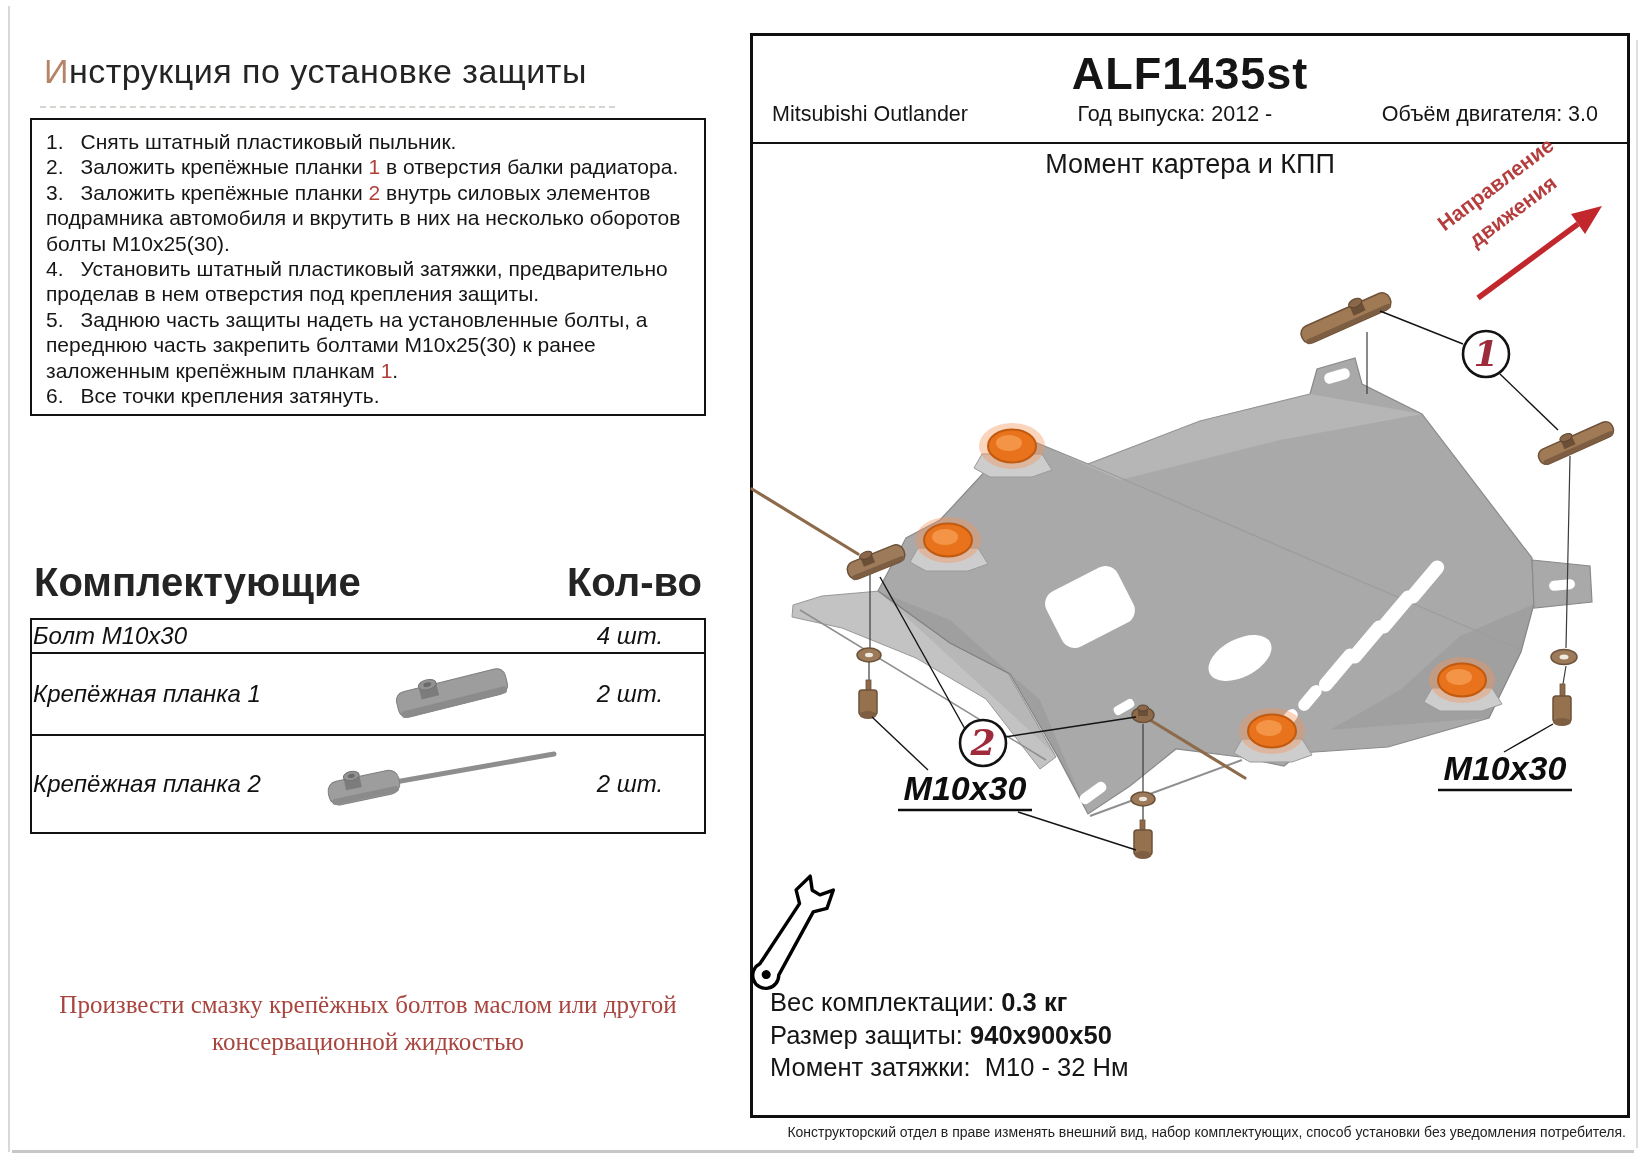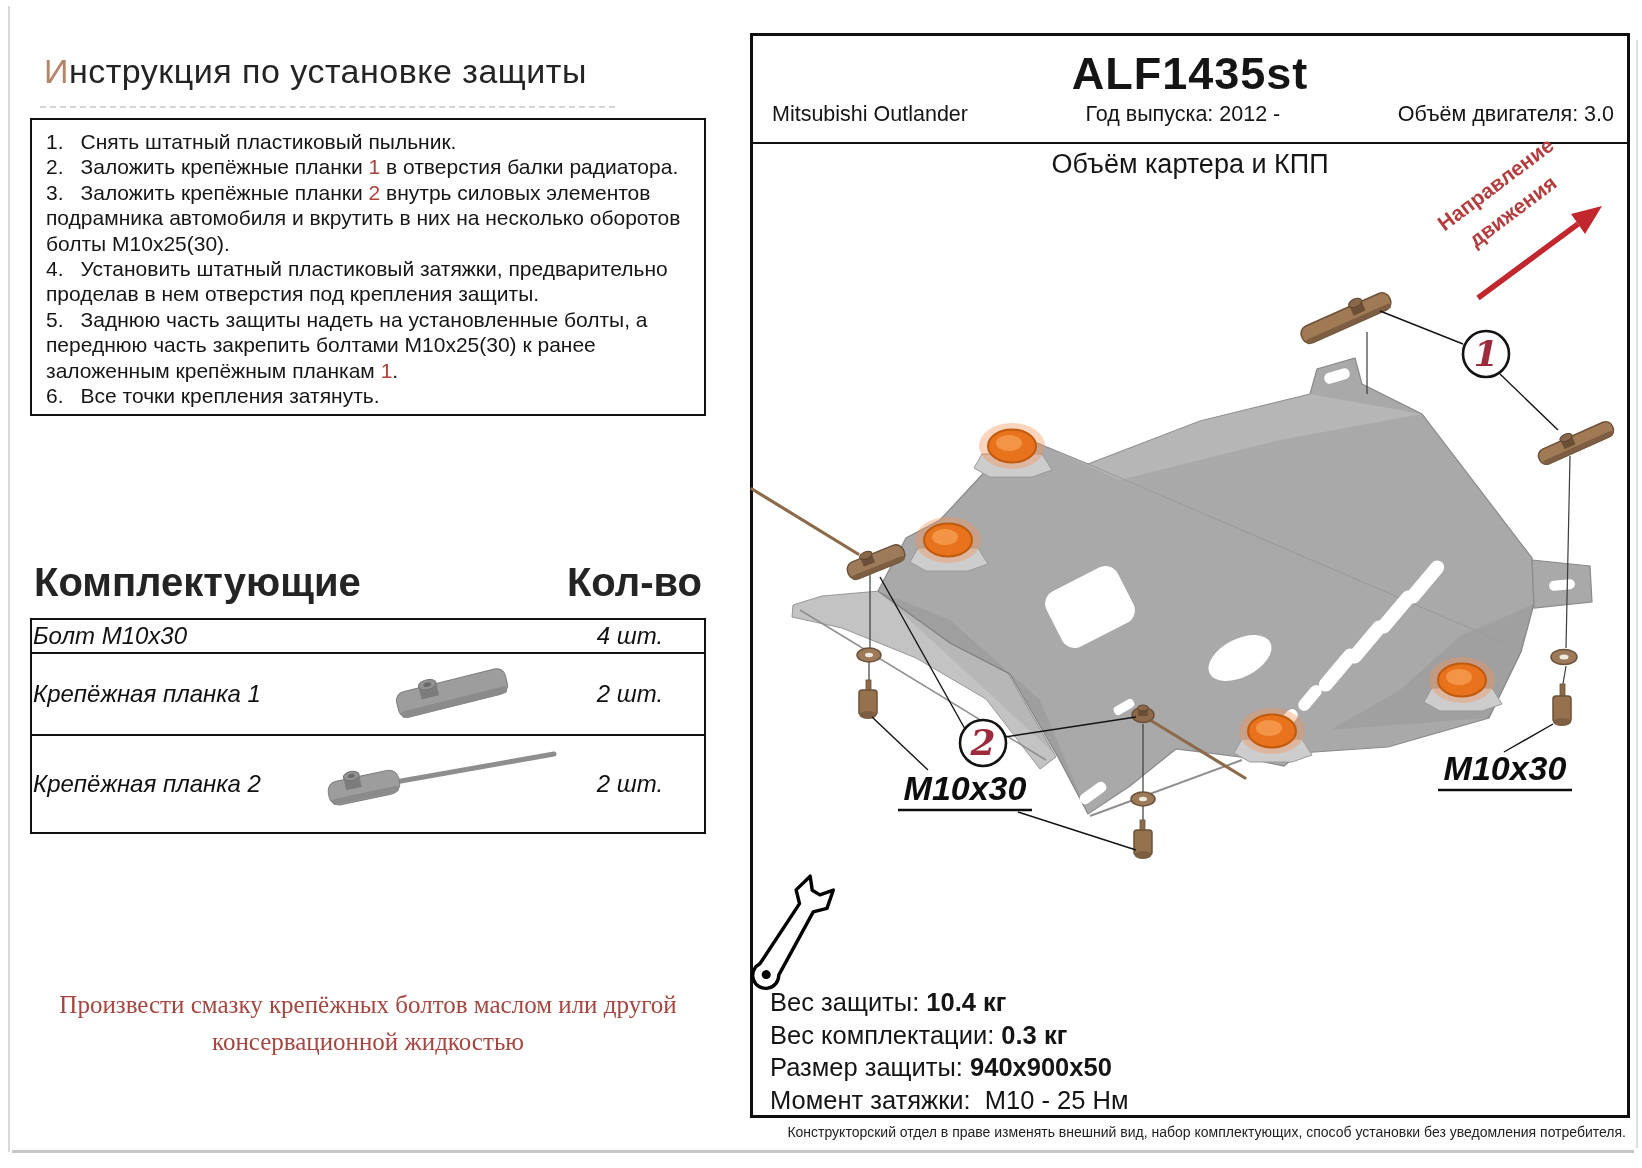--- a/index.html
+++ b/index.html
@@ -30,21 +30,21 @@
   .cicon{position:absolute;pointer-events:none;}
   .cicon.part-plate-1{left:350px;top:12px;}
   .cicon.part-plate-2{left:290px;top:8px;}
 
   .warning{left:30px;top:986px;width:676px;text-align:center;font-size:25px;line-height:37px;color:#a8453e;font-family:Liberation Serif, serif;}
 
   
   .panel{left:750px;top:33px;width:880px;height:1085px;border:3px solid #0f0f0f;box-sizing:border-box;}
   .model-code{left:750px;top:48px;width:880px;text-align:center;font-size:45px;font-weight:bold;color:#151515;letter-spacing:1px;}
   .panel-subrow{left:750px;top:102px;width:880px;display:flex;justify-content:space-between;
-                font-size:21.5px;color:#151515;box-sizing:border-box;padding:0 16px 0 22px;text-align:right;}
+                font-size:21.5px;color:#151515;box-sizing:border-box;padding:0 32px 0 22px;text-align:right;}
   .header-rule{left:753px;top:142px;width:874px;height:2px;background:#111;}
   .product-title{left:750px;top:149px;width:880px;text-align:center;font-size:27px;color:#161616;}
 
   .specs{left:770px;top:986px;font-size:25.5px;line-height:32.5px;color:#151515;}
   .specs .b{font-weight:bold;}
 
   .panel-footer{left:750px;top:1124px;width:876px;text-align:right;font-size:14px;color:#222;}
 
   .shadow-bottom{left:12px;top:1150px;width:1622px;height:3px;background:#c7c7c7;}
   .shadow-left{left:8px;top:6px;width:2px;height:1146px;background:#d9d9d9;}
@@ -120,21 +120,21 @@
   </div>
 
   <div class="abs panel"></div>
   <div class="abs model-code">ALF1435st</div>
   <div class="abs panel-subrow">
     <span>Mitsubishi Outlander</span>
     <span>Год выпуска: 2012 -</span>
     <span>Объём двигателя: 3.0</span>
   </div>
   <div class="abs header-rule"></div>
-  <div class="abs product-title">Объём картера и КПП</div>
+  <div class="abs product-title">Момент картера и КПП</div>
 
   <svg class="abs" style="left:750px;top:140px;" width="880" height="978" viewBox="750 140 880 978">
 
     <g>
       <line x1="1478" y1="298" x2="1578" y2="224" stroke="#c1272d" stroke-width="5.5"></line>
       <polygon points="1602,206 1585,234 1571,214" fill="#c1272d"></polygon>
       <text class="dirtext" text-anchor="middle" transform="translate(1500,190) rotate(-37)">Направление</text>
       <text class="dirtext" text-anchor="middle" transform="translate(1517,217) rotate(-37)">движения</text>
     </g>
 
@@ -297,24 +297,23 @@
       <line x1="1438" y1="790" x2="1572" y2="790" stroke="#0d0d0d" stroke-width="2.6"></line>
     </g>
 
     <g transform="translate(793,930) rotate(31)">
       <path d="M -13,-55 L -4,-44 L 5,-44 L 14,-55 L 18,-36 L 8,-26 L 11,46 A 13,13 0 1 1 -11,46 L -8,-26 L -18,-36 Z" fill="#ffffff" stroke="#000000" stroke-width="3.4" stroke-linejoin="round"></path>
       <circle cx="0" cy="52" r="4.5" fill="#000000"></circle>
     </g>
   </svg>
 
   <div class="abs specs" id="specs">
-      <div class="spec-line"><span>Вес защиты: </span><span class="b">10.4 кг</span></div>
       <div class="spec-line"><span>Вес комплектации: </span><span class="b">0.3 кг</span></div>
       <div class="spec-line"><span>Размер защиты: </span><span class="b">940х900х50</span></div>
-      <div class="spec-line"><span>Момент затяжки:&nbsp; </span><span>М10 - 25 Нм</span></div>
+      <div class="spec-line"><span>Момент затяжки:&nbsp; </span><span>М10 - 32 Нм</span></div>
     </div>
 
   <div class="abs panel-footer">Конструкторский отдел в праве изменять внешний вид, набор комплектующих, способ установки без уведомления потребителя.</div>
 
   <div class="abs shadow-bottom"></div>
   <div class="abs shadow-left"></div>
   <div class="abs shadow-right"></div>
 </div>
 
 </body></html>

